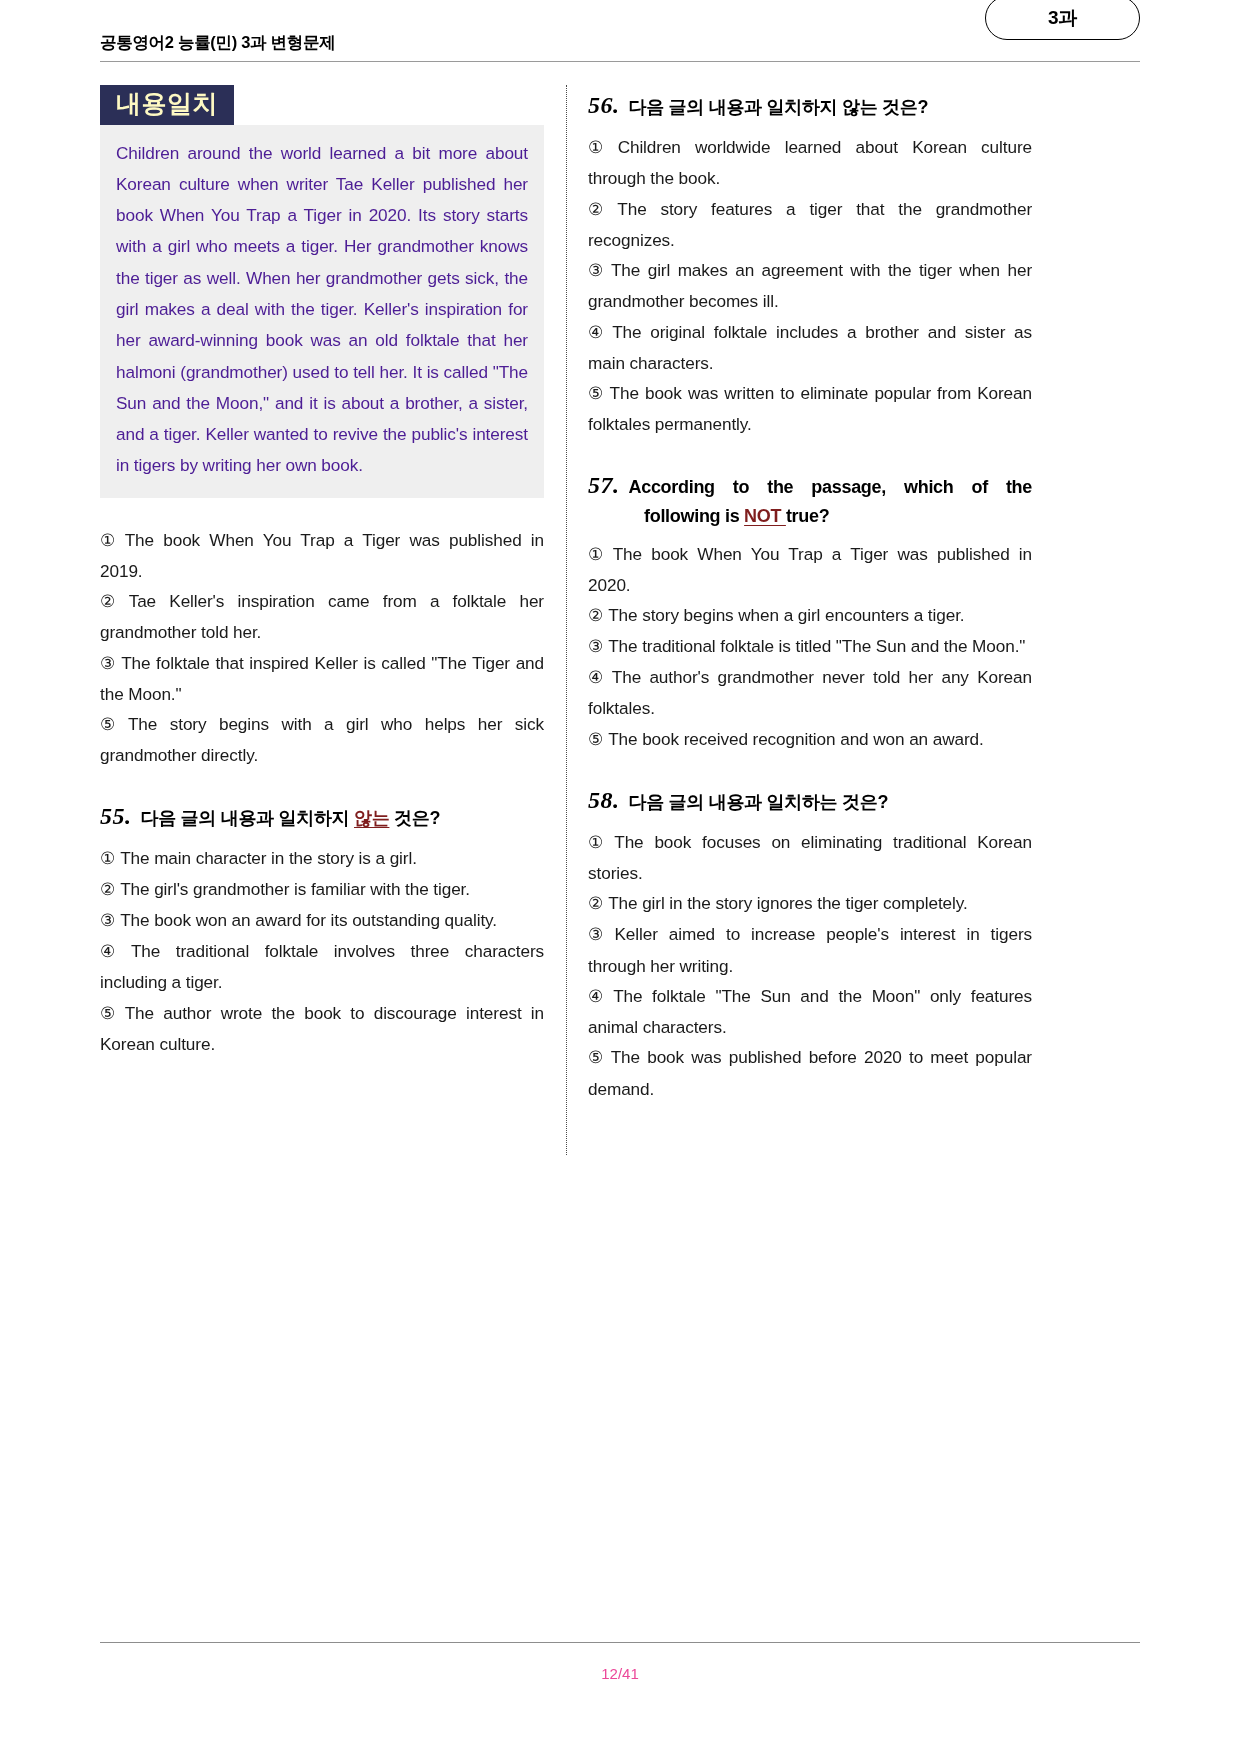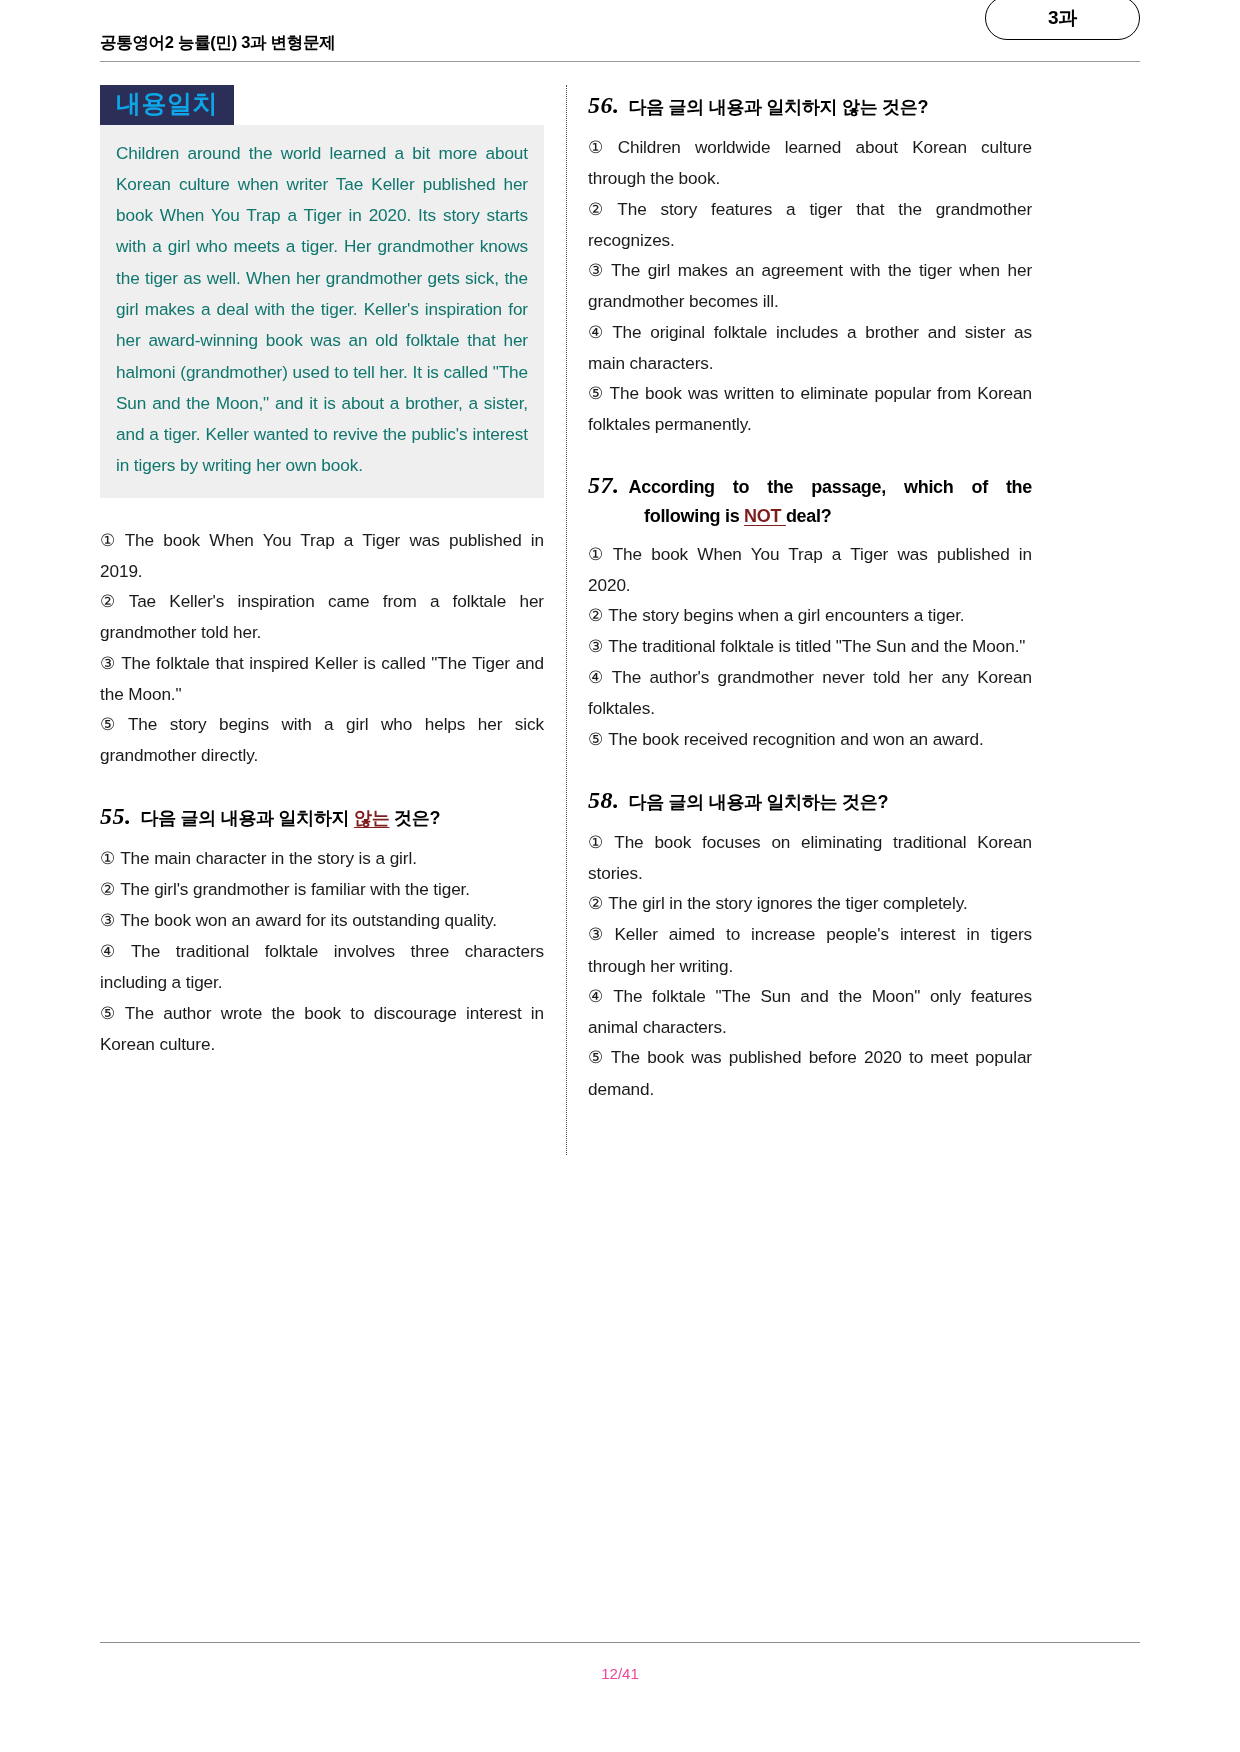--- a/index.html
+++ b/index.html
@@ -90,40 +90,40 @@
     top: 0;
     bottom: 210px;
     width: 0;
     border-left: 1.4px dotted #4a4a4a;
   }
 
   
   .section-label {
     display: inline-block;
     background: #2b2f57;
-    color: #0ea5e9;
+    color: #fef9c3;
     font-size: 25px;
     font-weight: bold;
     letter-spacing: 0.5px;
     padding: 5px 16px 7px 16px;
     line-height: 1.1;
     margin-bottom: 0;
   }
 
   
   .passage {
     background: #efefef;
     padding: 13px 16px 16px 16px;
     font-size: 17.2px;
     line-height: 1.82;
     text-align: justify;
     text-justify: inter-word;
     font-family: "Liberation Sans", sans-serif;
     letter-spacing: -0.1px;
-    color: #0f766e;
+    color: #4c1d95;
   }
 
   
   .question {
     margin-top: 27px;
   }
   .q-head {
     display: block;
     font-size: 18px;
     font-weight: bold;
@@ -249,21 +249,21 @@
           <div class="choice"><span class="marker">①</span><span>Children worldwide learned about Korean culture through the book.</span></div>
           <div class="choice"><span class="marker">②</span><span>The story features a tiger that the grandmother recognizes.</span></div>
           <div class="choice"><span class="marker">③</span><span>The girl makes an agreement with the tiger when her grandmother becomes ill.</span></div>
           <div class="choice"><span class="marker">④</span><span>The original folktale includes a brother and sister as main characters.</span></div>
           <div class="choice"><span class="marker">⑤</span><span>The book was written to eliminate popular from Korean folktales permanently.</span></div>
         </div>
       </div>
 
       <div class="question">
         <div class="q-head wrap">
-          <span class="q-num">57.</span><span class="q-head-text">According to the passage, which of the following is </span><span class="hl-not">NOT </span><span class="q-head-text">deal?</span>
+          <span class="q-num">57.</span><span class="q-head-text">According to the passage, which of the following is </span><span class="hl-not">NOT </span><span class="q-head-text">true?</span>
         </div>
         <div class="choices">
           <div class="choice"><span class="marker">①</span><span>The book When You Trap a Tiger was published in 2020.</span></div>
           <div class="choice"><span class="marker">②</span><span>The story begins when a girl encounters a tiger.</span></div>
           <div class="choice"><span class="marker">③</span><span>The traditional folktale is titled "The Sun and the Moon."</span></div>
           <div class="choice"><span class="marker">④</span><span>The author's grandmother never told her any Korean folktales.</span></div>
           <div class="choice"><span class="marker">⑤</span><span>The book received recognition and won an award.</span></div>
         </div>
       </div>
 

